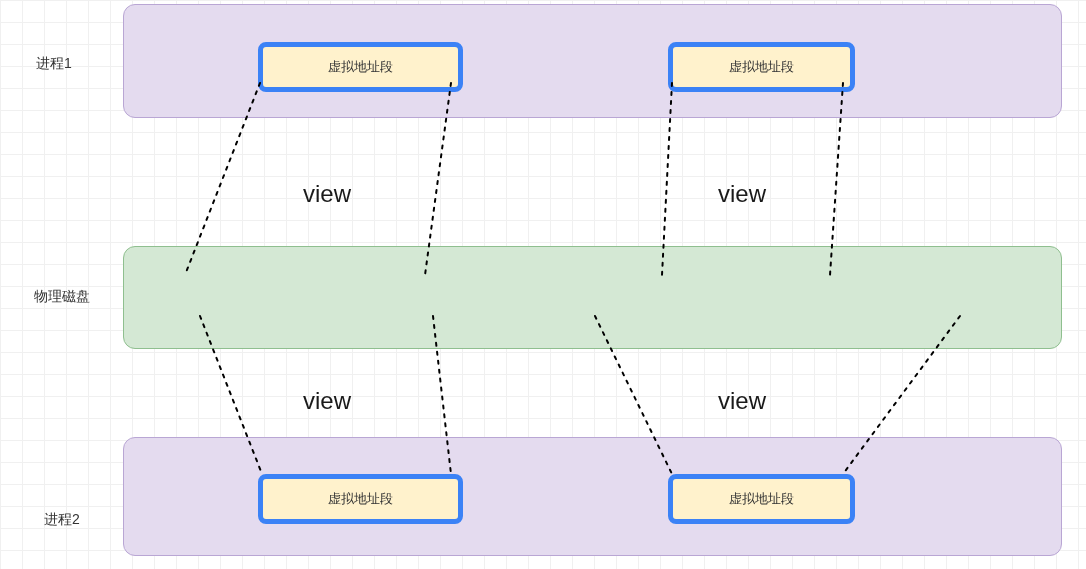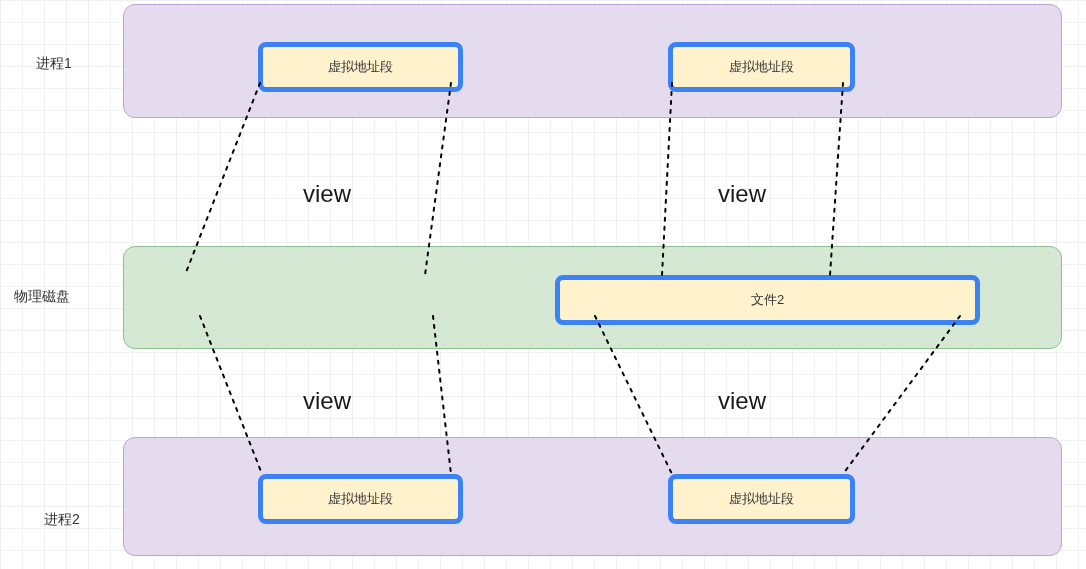--- a/index.html
+++ b/index.html
@@ -72,37 +72,34 @@
   }
 </style>
 </head>
 <body>
 
 <div class="grid-bg"></div>
 
 <div class="stage">
 
   <div class="side-label" style="left:36px; top:55px;">进程1</div>
-  <div class="side-label" style="left:14px; top:288px;">物理磁盘</div>
+  <div class="side-label" style="left:34px; top:288px;">物理磁盘</div>
   <div class="side-label" style="left:44px; top:511px;">进程2</div>
 
   <div class="container-box purple" style="left:123px; top:4px; width:937px; height:112px;"></div>
 
   <div class="yellow" style="left:258px; top:42px; width:195px; height:40px;">
     <span>虚拟地址段</span>
   </div>
   <div class="yellow" style="left:668px; top:42px; width:177px; height:40px;">
     <span>虚拟地址段</span>
   </div>
 
   <div class="container-box green" style="left:123px; top:246px; width:937px; height:101px;"></div>
 
-  <div class="yellow" style="left:555px; top:275px; width:415px; height:40px;">
-    <span>文件2</span>
-  </div>
 
   <div class="container-box purple" style="left:123px; top:437px; width:937px; height:117px;"></div>
 
   <div class="yellow" style="left:258px; top:474px; width:195px; height:40px;">
     <span>虚拟地址段</span>
   </div>
   <div class="yellow" style="left:668px; top:474px; width:177px; height:40px;">
     <span>虚拟地址段</span>
   </div>
 

